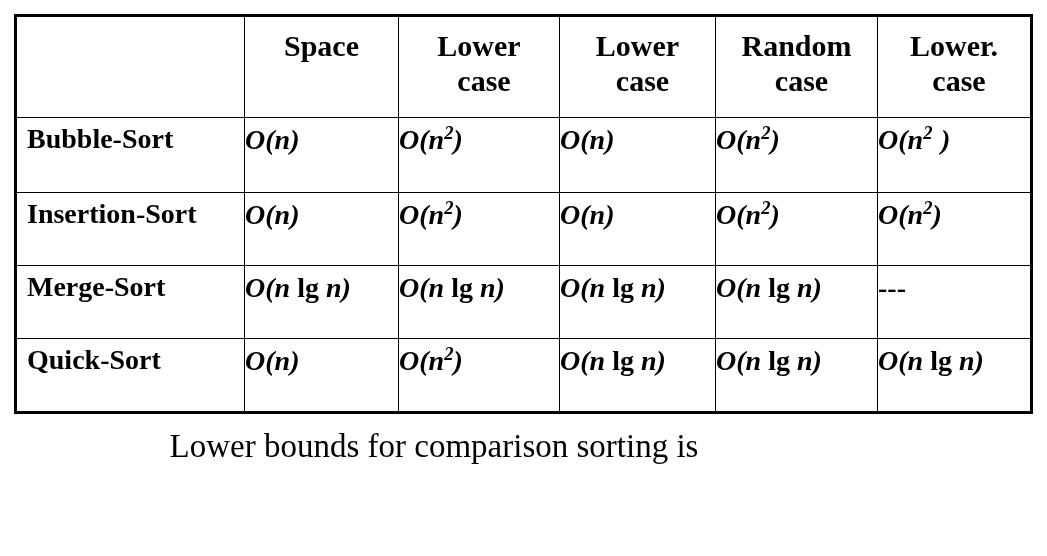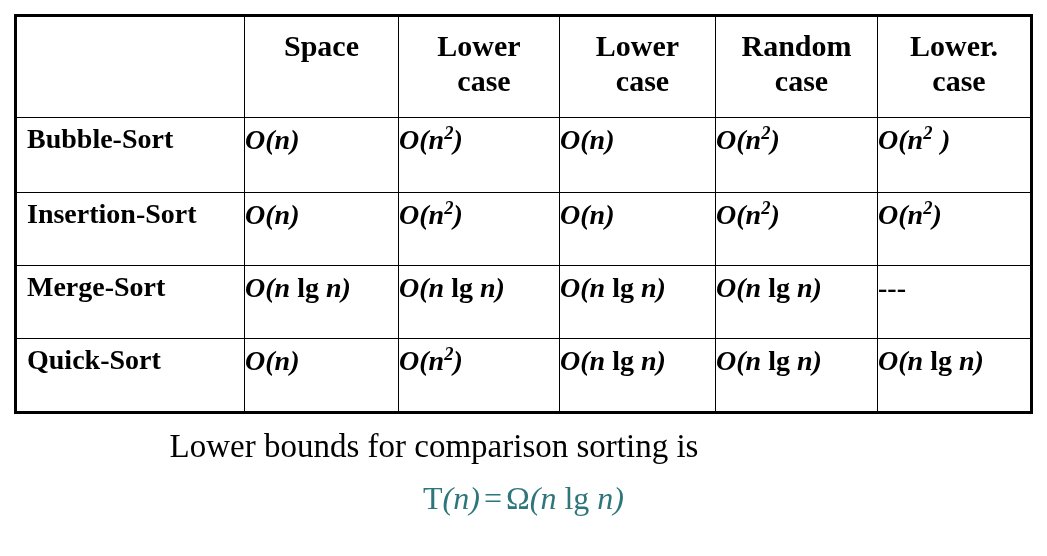--- a/index.html
+++ b/index.html
@@ -262,17 +262,14 @@
             <span class="cell-val"><span class="mo">O</span><span class="mo">(</span><span class="mi">n</span>&nbsp;<span class="mr">lg</span>&nbsp;<span class="mi">n</span><span class="mo">)</span></span>
           </td>
         </tr>
 
       </tbody>
     </table>
   </div>
 
   <div class="caption">Lower bounds for comparison sorting is</div>
 
-  <div class="formula">
-    <span class="mr">T</span><span class="mo">(</span><span class="mi">n</span><span class="mo">)</span><span class="eq mr">=</span><span class="mr">Ω</span><span class="mo">(</span><span class="mi">n</span>&nbsp;<span class="mr">lg</span>&nbsp;<span class="mi">n</span><span class="mo">)</span>
-  </div>
 
 </div>
 
 </body></html>

